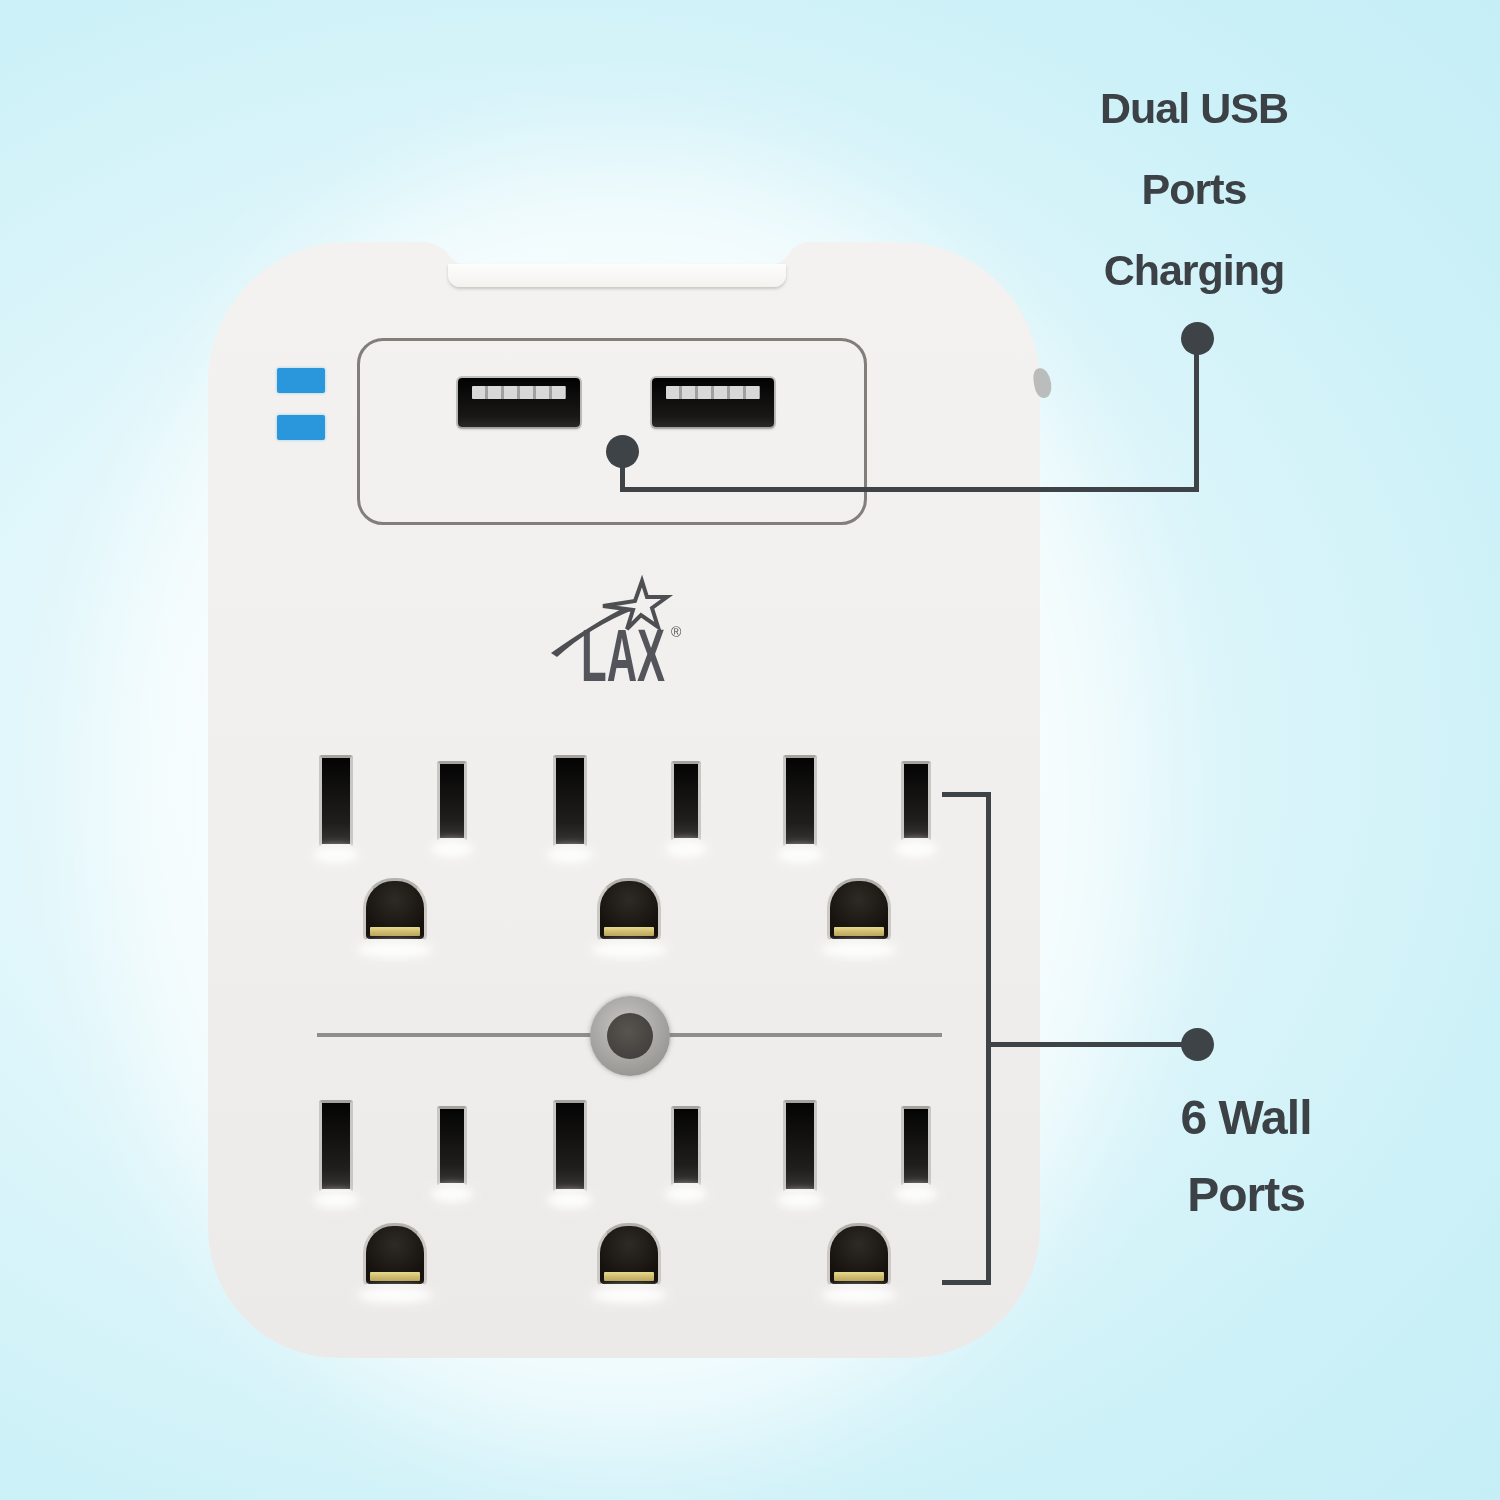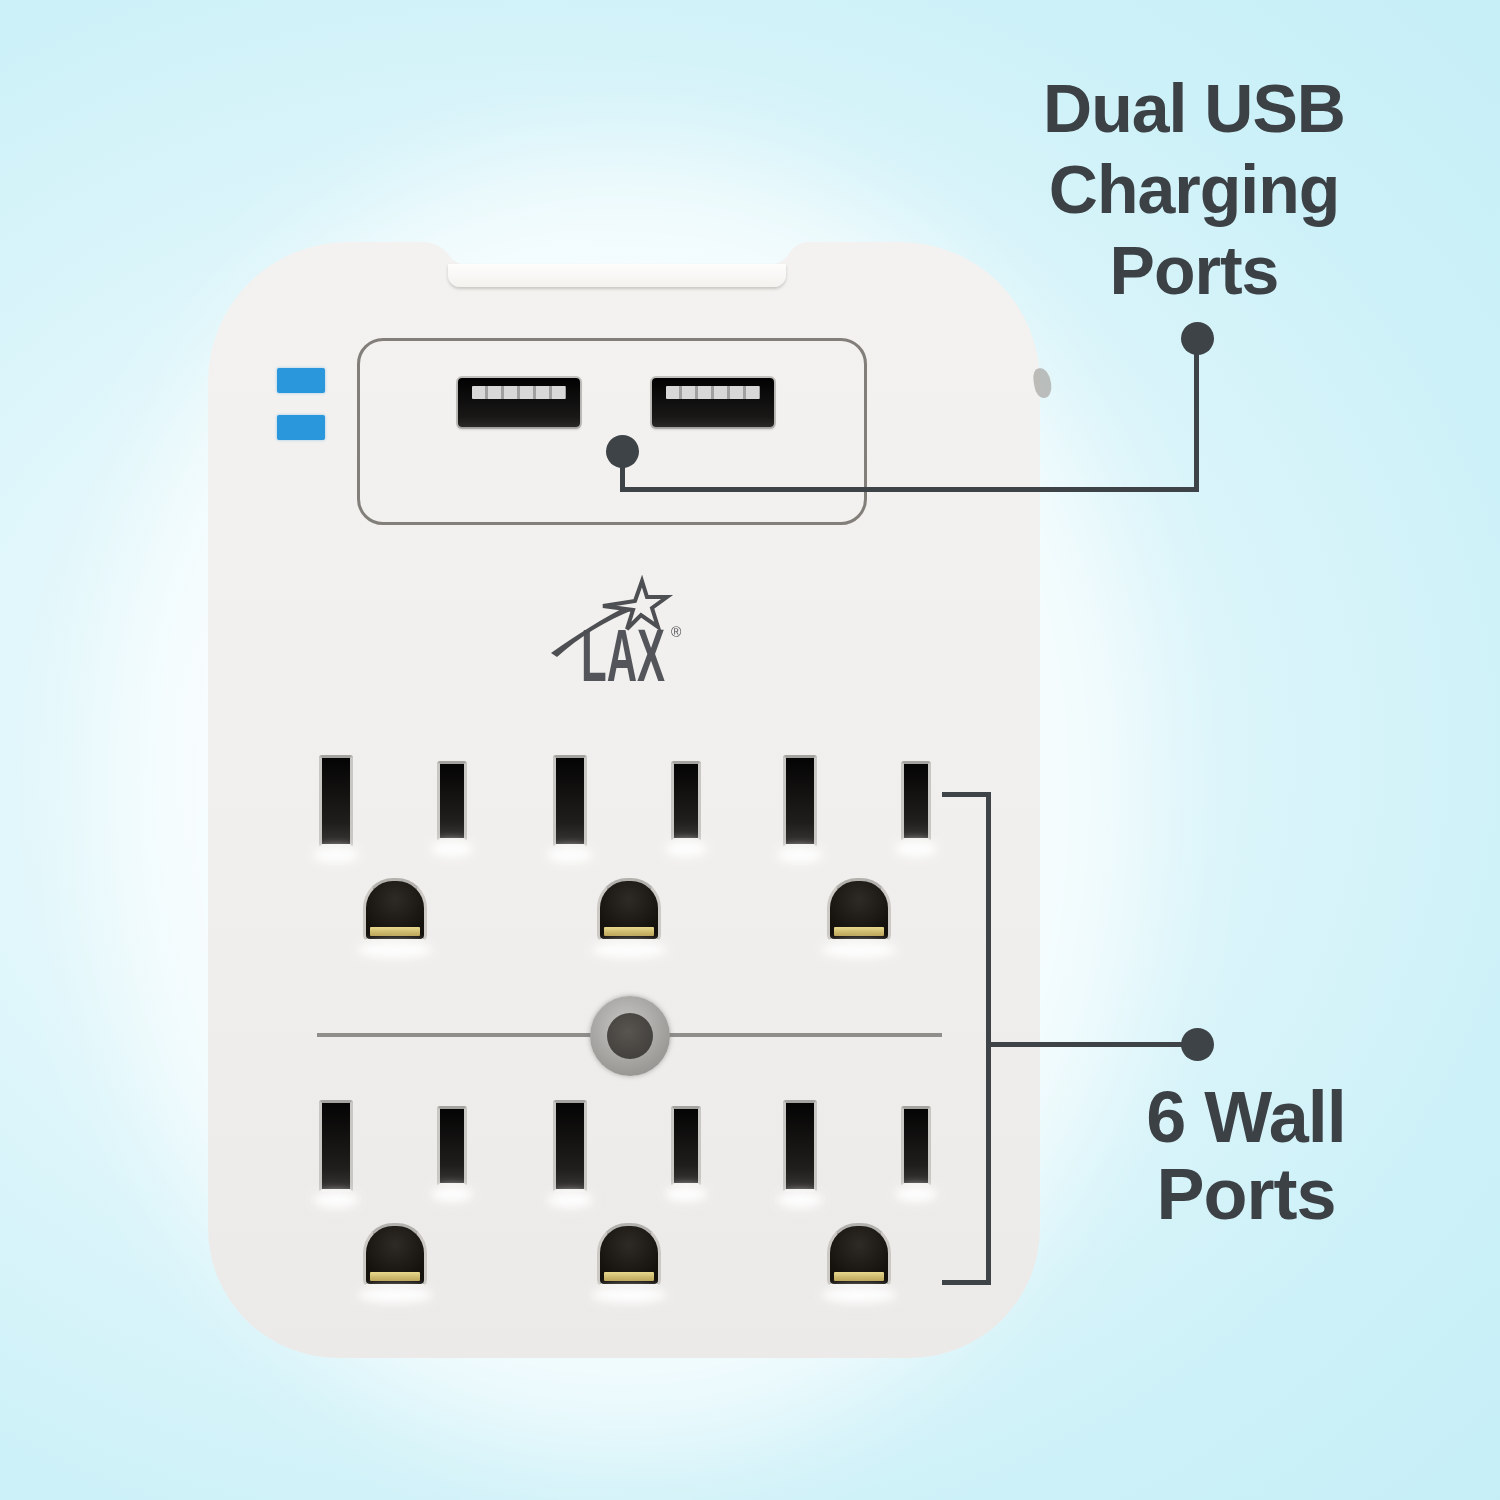--- a/index.html
+++ b/index.html
@@ -82,22 +82,22 @@
   #cb-stub2{left:942px;top:1280px;width:49px;height:5px;}
   #cb-mid{left:991px;top:1042px;width:194px;height:5px;}
   .dot{position:absolute;width:33px;height:33px;border-radius:50%;background:#3e4347;}
   #dotA{left:606px;top:435px;}
   #dotB{left:1181px;top:322px;}
   #dotC{left:1181px;top:1028px;}
   .label{
     position:absolute;transform:translateX(-50%);text-align:center;
     font-weight:bold;color:#3c4146;letter-spacing:-1px;white-space:nowrap;
   }
-  #label-usb{left:1194px;top:68px;font-size:68px;line-height:81px;}
-  #label-outlet{left:1246px;top:1079px;font-size:72px;line-height:77px;}
+  #label-usb{left:1194px;top:68px;font-size:43px;line-height:81px;}
+  #label-outlet{left:1246px;top:1079px;font-size:48px;line-height:77px;}
   .label span{display:block;}
   .speck{
     position:absolute;left:1034px;top:368px;width:17px;height:30px;
     background:#a7a4a0;opacity:.7;border-radius:40% 60% 50% 50%;transform:rotate(-8deg);
   }
 </style>
 </head>
 <body>
 
 <div id="canvas">
@@ -230,22 +230,22 @@
 
   <div class="speck"></div>
 
   <div class="callout-line" id="cl-stem"></div>
   <div class="callout-line" id="cl-h"></div>
   <div class="callout-line" id="cl-v"></div>
   <div class="dot" id="dotA"></div>
   <div class="dot" id="dotB"></div>
   <div class="label" id="label-usb">
     <span>Dual USB</span>
+    <span>Ports</span>
     <span>Charging</span>
-    <span>Ports</span>
   </div>
 
   <div class="callout-line" id="cb-stub1"></div>
   <div class="callout-line" id="cb-vert"></div>
   <div class="callout-line" id="cb-stub2"></div>
   <div class="callout-line" id="cb-mid"></div>
   <div class="dot" id="dotC"></div>
   <div class="label" id="label-outlet">
     <span>6 Wall</span>
     <span>Ports</span>

